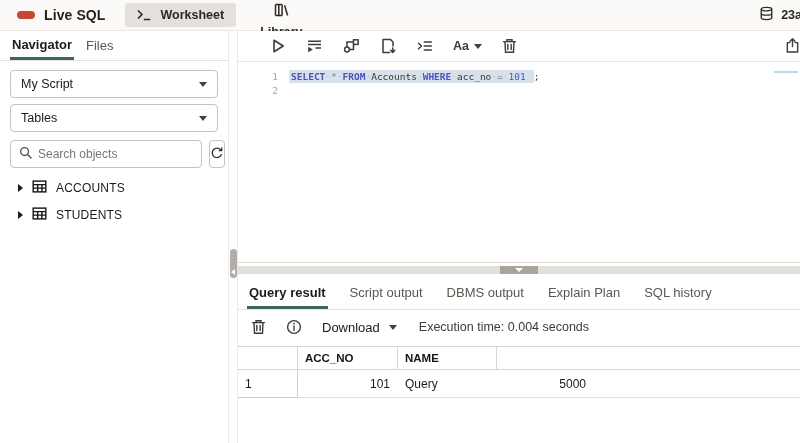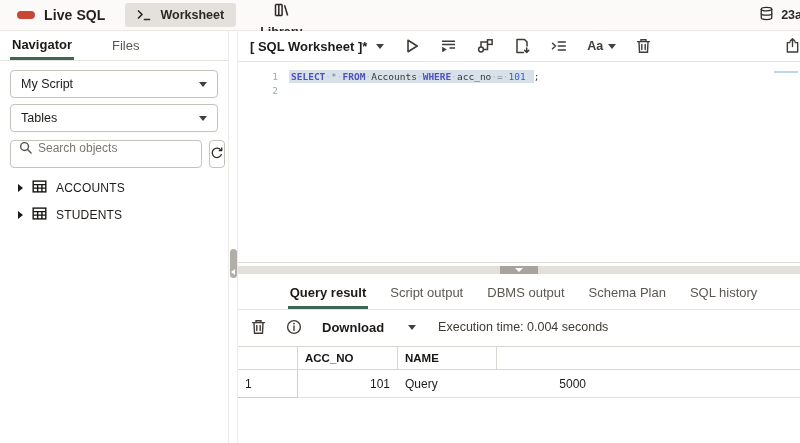--- a/index.html
+++ b/index.html
@@ -19,34 +19,34 @@
   .brand-name { font-size:14px; font-weight:700; margin-left:9px; letter-spacing:.1px; color:#241f1b; }
   .top-tab {
     display:flex; align-items:center; gap:8px; height:24px; padding:0 12px;
     border-radius:3px; margin-left:20px; font-size:12.5px; font-weight:700; color:#2c2925; cursor:pointer;
   }
   .top-tab.active { background:#e4e1dd; }
   .top-tab svg { display:block; }
   .db-badge { margin-left:auto; display:flex; align-items:center; gap:7px; font-size:12.5px; font-weight:700; color:#2c2925; padding-right:0; margin-right:-2px; }
   
   .sidebar { position:absolute; left:0; top:31px; width:228px; height:412px; background:#ffffff; }
-  .side-tabs { display:flex; height:30px; border-bottom:1px solid #e6e3df; padding-left:10px; gap:36px; }
+  .side-tabs { display:flex; height:30px; border-bottom:1px solid #e6e3df; padding-left:10px; gap:10px; }
   .side-tab { display:flex; align-items:center; font-size:13px; color:#5b5751; padding:0 2px; cursor:pointer; }
   .side-tab.active { font-weight:700; color:#1d1a17; border-bottom:3px solid #3d6654; }
   .select-box {
     margin:9px 10px 0 10px; height:28px; border:1px solid #c6c2bc; border-radius:4px;
     display:flex; align-items:center; padding:0 10px; font-size:12.5px; color:#1d1a17; cursor:pointer;
   }
   .select-box + .select-box { margin-top:6px; }
   .select-box .spacer { flex:1; }
   .caret { width:0; height:0; border-left:4px solid transparent; border-right:4px solid transparent; border-top:5px solid #44403b; }
   .search-row { margin:8px 10px 0 10px; display:flex; gap:7px; }
   .search-box {
     flex:1; height:28px; border:1px solid #c6c2bc; border-radius:4px;
-    display:flex; align-items:flex-start; padding:0 8px; gap:6px;
+    display:flex; align-items:center; padding:0 8px; gap:6px;
   }
   .search-box input {
     border:none; outline:none; flex:1; font-family:"Liberation Sans",sans-serif;
     font-size:12px; color:#1d1a17; min-width:0; background:transparent;
   }
   .search-box input::placeholder { color:#7b766f; }
   .refresh-btn {
     width:28px; height:28px; border:1px solid #c6c2bc; border-radius:4px; background:#fff;
     display:flex; align-items:center; justify-content:center; cursor:pointer;
   }
@@ -86,25 +86,25 @@
   .tk-star, .tk-op { color:#7b8692; }
   .code-term { color:#3a3733; }
   
   .panel-splitter { position:absolute; left:0; right:0; top:231px; height:12px; border-top:1px solid #dedbd6; }
   .panel-splitter .track { position:relative; margin-top:3px; height:8px; background:#e3e0db; }
   .panel-splitter .grab { position:absolute; left:50%; top:0; transform:translateX(-50%); width:38px; height:8px; background:#a8a39d;
     display:flex; align-items:center; justify-content:center; cursor:row-resize; }
   .panel-splitter .grab .c { width:0; height:0; border-left:4px solid transparent; border-right:4px solid transparent; border-top:4px solid #ffffff; }
   
   .results { position:absolute; left:0; right:0; top:243px; bottom:0; }
-  .result-tabs { display:flex; align-items:flex-end; height:36px; border-bottom:1px solid #e6e3df; padding-left:9px; gap:20px;justify-content:center; }
+  .result-tabs { display:flex; align-items:flex-end; height:36px; border-bottom:1px solid #e6e3df; padding-left:9px; gap:20px; }
   .result-tab { font-size:13px; color:#5b5751; padding:0 2px 9px 2px; cursor:pointer; }
   .result-tab.active { font-weight:700; color:#1d1a17; border-bottom:3px solid #3d6654; padding-bottom:6px; }
   .result-toolbar { height:34px; display:flex; align-items:center; padding-left:13px; color:#3f3b36; } .result-toolbar .gap20 { width:20px; }
-  .download-btn { display:flex; align-items:center; gap:24px; font-size:13px; font-weight:700; color:#1d1a17; cursor:pointer; }
+  .download-btn { display:flex; align-items:center; gap:9px; font-size:13px; font-weight:400; color:#1d1a17; cursor:pointer; }
   .exec-time { font-size:12.5px; color:#3f3b36; margin-left:22px; }
   
   .grid { margin-top:2px; }
   .grid-header { display:flex; height:24px; border-top:1px solid #d9d6d1; border-bottom:1px solid #d9d6d1; }
   .gh-cell { border-right:1px solid #d9d6d1; font-size:11.5px; font-weight:700; color:#161513;
     display:flex; align-items:center; padding-left:7px; }
   .gh-rownum { width:60px; border-right:1px solid #d9d6d1; }
   .gh-filler { flex:1; }
   .w-accno { width:100px; } .w-name { width:99px; } .w-balance { width:95px; }
   .grid-row { display:flex; height:28px; border-bottom:1px solid #e3e0da; font-size:12px; color:#1d1a17; }
@@ -222,24 +222,20 @@
     </div>
   </div>
 
   <div class="side-splitter">
     <div class="handle"></div>
   </div>
 
   <div class="main">
 
     <div class="ws-toolbar">
-      <div class="ws-title">
-        <span>[ SQL Worksheet ]*</span>
-        <span class="caret"></span>
-      </div>
       <div class="ws-icons">
         <span class="icon-btn">
           <svg width="16" height="16" viewBox="0 0 16 16" fill="none" stroke="currentColor" stroke-width="1.6" stroke-linejoin="round">
             <path d="M4 2.3L13.2 8L4 13.7z"></path>
           </svg>
         </span>
         <span class="icon-btn">
           <svg width="17" height="16" viewBox="0 0 17 16" fill="none" stroke="currentColor" stroke-width="1.5">
             <path d="M2 3.2h13M2 6.6h13M9.5 10h5.5"></path>
             <path d="M2.2 8.8l4.6 2.7-4.6 2.7z" fill="currentColor" stroke="none"></path>
@@ -305,21 +301,21 @@
           <span class="c"></span>
         </div>
       </div>
     </div>
 
     <div class="results">
       <div class="result-tabs">
         <div class="result-tab active">Query result</div>
         <div class="result-tab">Script output</div>
         <div class="result-tab">DBMS output</div>
-        <div class="result-tab">Schema Plan</div>
+        <div class="result-tab">Explain Plan</div>
         <div class="result-tab">SQL history</div>
       </div>
 
       <div class="result-toolbar">
         <span class="icon-btn">
           <svg width="15" height="16" viewBox="0 0 15 16" fill="none" stroke="currentColor" stroke-width="1.4" stroke-linecap="round">
             <path d="M1.5 3.6h12"></path>
             <path d="M5 3.6V1.8h5v1.8"></path>
             <path d="M3 3.6l.5 10.6h8L12 3.6"></path>
             <path d="M5.8 6.4v5.2M9.2 6.4v5.2"></path>

